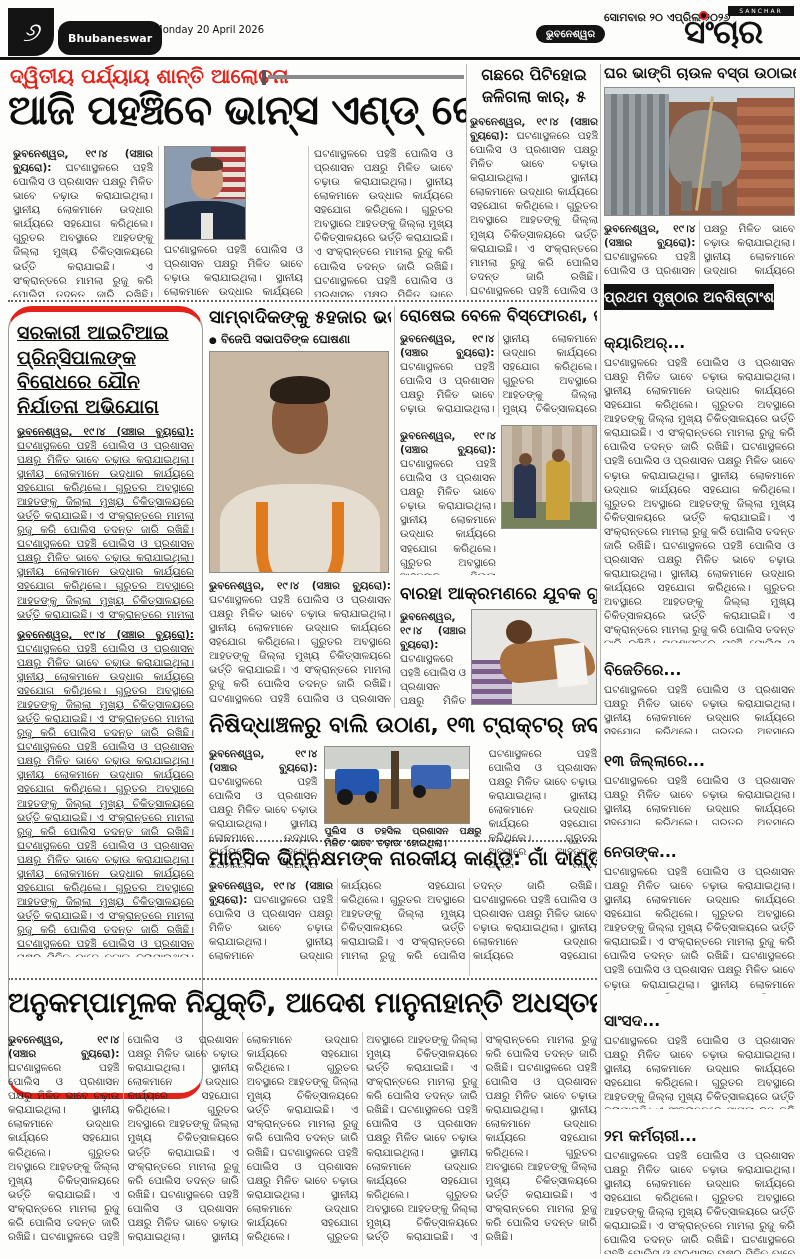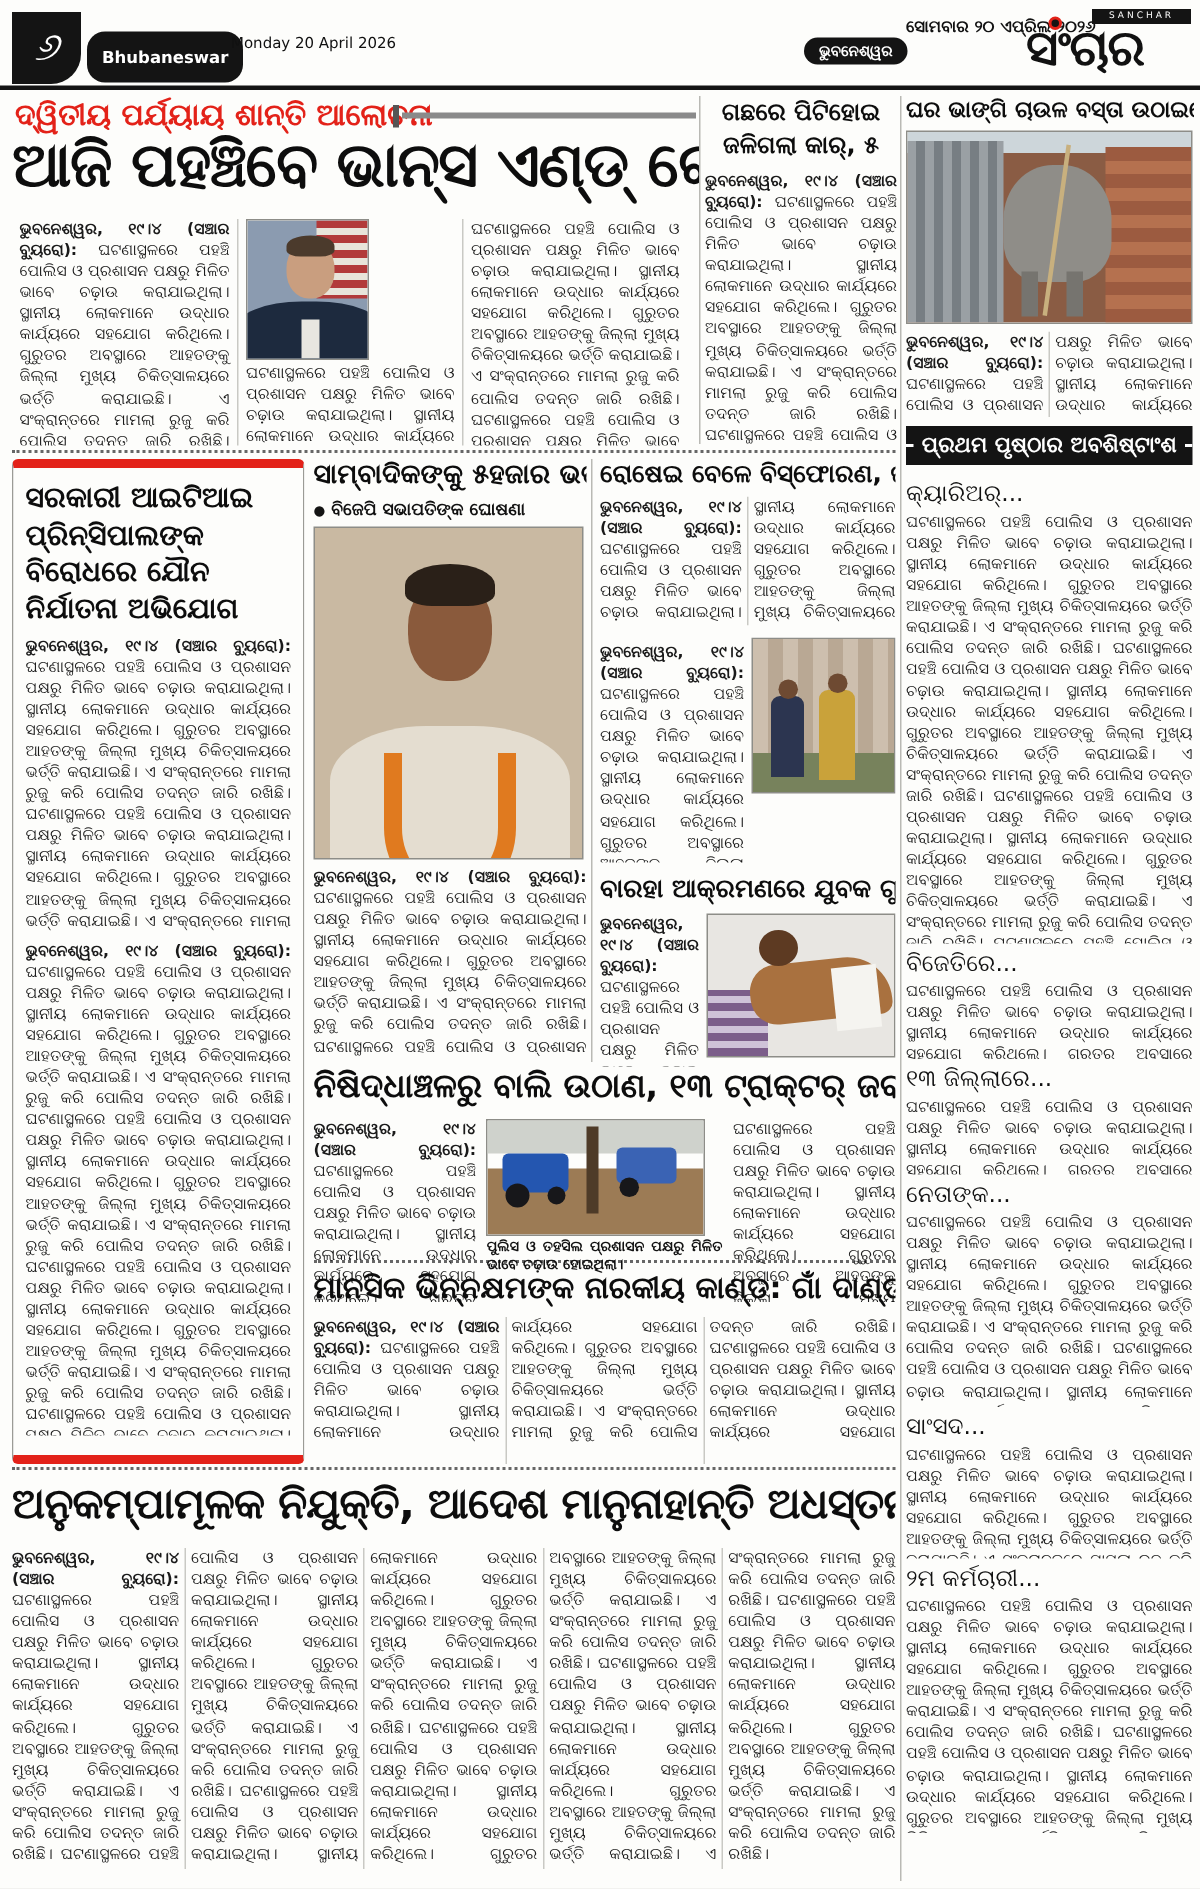--- a/index.html
+++ b/index.html
@@ -55,25 +55,25 @@
   .ele-photo { position:absolute; left:604px; top:87px; width:191px; height:129px; }
   .ele-photo .e-sky { left:0; top:0; right:0; height:14px; background:#cdd6da; }
   .ele-photo .e-bg { left:0; top:14px; right:0; bottom:0; background:#8a5c44; }
   .ele-photo .e-sheet { left:0; top:6px; width:34%; bottom:0; background:repeating-linear-gradient(90deg,#9aa0a4 0 6px,#777e83 6px 12px); }
   .ele-photo .e-brick { right:0; top:10px; width:30%; bottom:0; background:repeating-linear-gradient(0deg,#9c5b40 0 9px,#b5714f 9px 18px); }
   .ele-photo .e-body { left:34%; top:22px; width:38%; height:78px; background:#8f8d88; border-radius:46% 46% 34% 34%; }
   .ele-photo .e-leg1 { left:40%; bottom:4px; width:11px; height:30px; background:#76746f; }
   .ele-photo .e-leg2 { left:56%; bottom:4px; width:11px; height:30px; background:#76746f; }
   .ele-photo .e-pole { left:52%; top:8px; width:3px; height:115px; background:#c8b07e; transform:rotate(8deg); }
   .ele-body { position:absolute; left:604px; top:221px; width:191px; height:57px; column-count:2; column-gap:8px; column-rule:1px solid #c9c9c4; }
-  .banner { position:absolute; left:604px; top:284px; width:191px; height:26px; background:#141414; color:#fff; font-size:14.5px; font-weight:800; display:flex; align-items:center; justify-content:space-between; gap:6px; white-space:nowrap; overflow:hidden; }
+  .banner { position:absolute; left:604px; top:284px; width:170px; height:26px; background:#141414; color:#fff; font-size:14.5px; font-weight:800; display:flex; align-items:center; justify-content:center; gap:6px; white-space:nowrap; overflow:hidden; }
   .banner .b-line { display:inline-block; width:14px; height:2px; background:#fff; }
 
   
-  .redbox { position:absolute; left:8px; top:306px; width:195px; height:670px; border:1px solid #9b9b96; border-top:6px solid #e32219; border-bottom:6px solid #e32219; border-radius:4px; padding:8px 8px 6px; overflow:hidden; }
+  .redbox { position:absolute; left:8px; top:306px; width:195px; height:793px; border:1px solid #9b9b96; border-top:6px solid #e32219; border-bottom:6px solid #e32219; border-radius:24px; padding:8px 8px 6px; overflow:hidden;text-decoration:underline; }
   .iti-head { font-size:19px; line-height:1.3; }
   .iti-body { margin-top:5px; height:198px; }
   .quota-head { font-size:19px; line-height:1.3; text-align:center; margin-top:10px; }
   .quota-body { margin-top:5px; height:330px; }
 
   
   .col2 { position:absolute; left:209px; top:306px; width:182px; }
   .j-head { font-size:18px; height:24px; }
   .j-byline { font-size:11.5px; font-weight:bold; margin-top:2px; }
   .j-byline .bullet { color:#141414; font-size:9px; }
@@ -107,21 +107,21 @@
   .b-photo .torso { left:28px; top:30px; width:94px; height:40px; background:#a9713f; border-radius:18px 30px 8px 18px; transform:rotate(-6deg); }
   .b-photo .band { left:84px; top:34px; width:30px; height:42px; background:#f5f4f0; transform:rotate(-6deg); }
   .b-photo .bhead { left:34px; top:10px; width:26px; height:24px; background:#5d3a22; border-radius:50%; }
   .b-body { margin-top:3px; }
 
   
   .sand { position:absolute; left:209px; top:712px; width:388px; }
   .s-head { font-size:22px; text-align:center; height:30px; }
   .s-cols { display:flex; gap:7px; margin-top:4px; height:122px; }
   .s-col { width:116px; }
-  .s-mid { width:168px; }
+  .s-mid { width:168px;font-family:Liberation Mono, monospace; }
   .t-photo { width:146px; height:78px; }
   .t-photo .sky { left:0; top:0; right:0; height:22px; background:#cfd2cc; }
   .t-photo .gnd { left:0; bottom:0; right:0; height:44px; background:#9c7b55; }
   .t-photo .tr1 { left:10px; top:22px; width:44px; height:26px; background:#2456b0; border-radius:4px; }
   .t-photo .tr2 { left:86px; top:18px; width:40px; height:24px; background:#3a63b4; border-radius:4px; }
   .t-photo .w1 { left:12px; top:42px; width:16px; height:16px; background:#17171a; border-radius:50%; }
   .t-photo .w2 { left:40px; top:44px; width:12px; height:12px; background:#17171a; border-radius:50%; }
   .t-photo .w3 { left:88px; top:38px; width:13px; height:13px; background:#17171a; border-radius:50%; }
   .t-photo .tree { left:66px; top:4px; width:8px; height:58px; background:#4e3b28; }
   .s-caption { font-size:9.5px; font-weight:bold; line-height:1.3; margin-top:2px; text-align:justify; height:38px; overflow:hidden; }
@@ -131,21 +131,21 @@
   .mn-head { font-size:20px; text-align:center; height:28px; }
   .mn-body { margin-top:4px; height:98px; column-count:3; column-gap:8px; column-rule:1px solid #c9c9c4; }
 
   
   .bottom { position:absolute; left:8px; top:982px; width:589px; height:272px; }
   .bt-head { font-size:28px; text-align:center; height:40px; margin-top:4px; letter-spacing:-0.5px; }
   .bt-body { margin-top:6px; height:214px; column-count:5; column-gap:8px; column-rule:1px solid #c9c9c4; }
 
   
   .rcol { position:absolute; left:604px; top:316px; width:191px; height:938px; overflow:hidden; }
-  .sec-title { font-size:15.5px; font-weight:400; margin-top:4px; }
+  .sec-title { font-size:15.5px; font-weight:700; margin-top:18px; }
   .sec-body { margin-top:3px; }
   .sb1{height:288px;} .sb2{height:52px;} .sb3{height:52px;} .sb4{height:130px;} .sb5{height:76px;} .sb6{height:158px;}
 </style>
 </head>
 <body>
 
 <div class="page">
 
   <div class="corner-tab">
       <span>୬</span>

